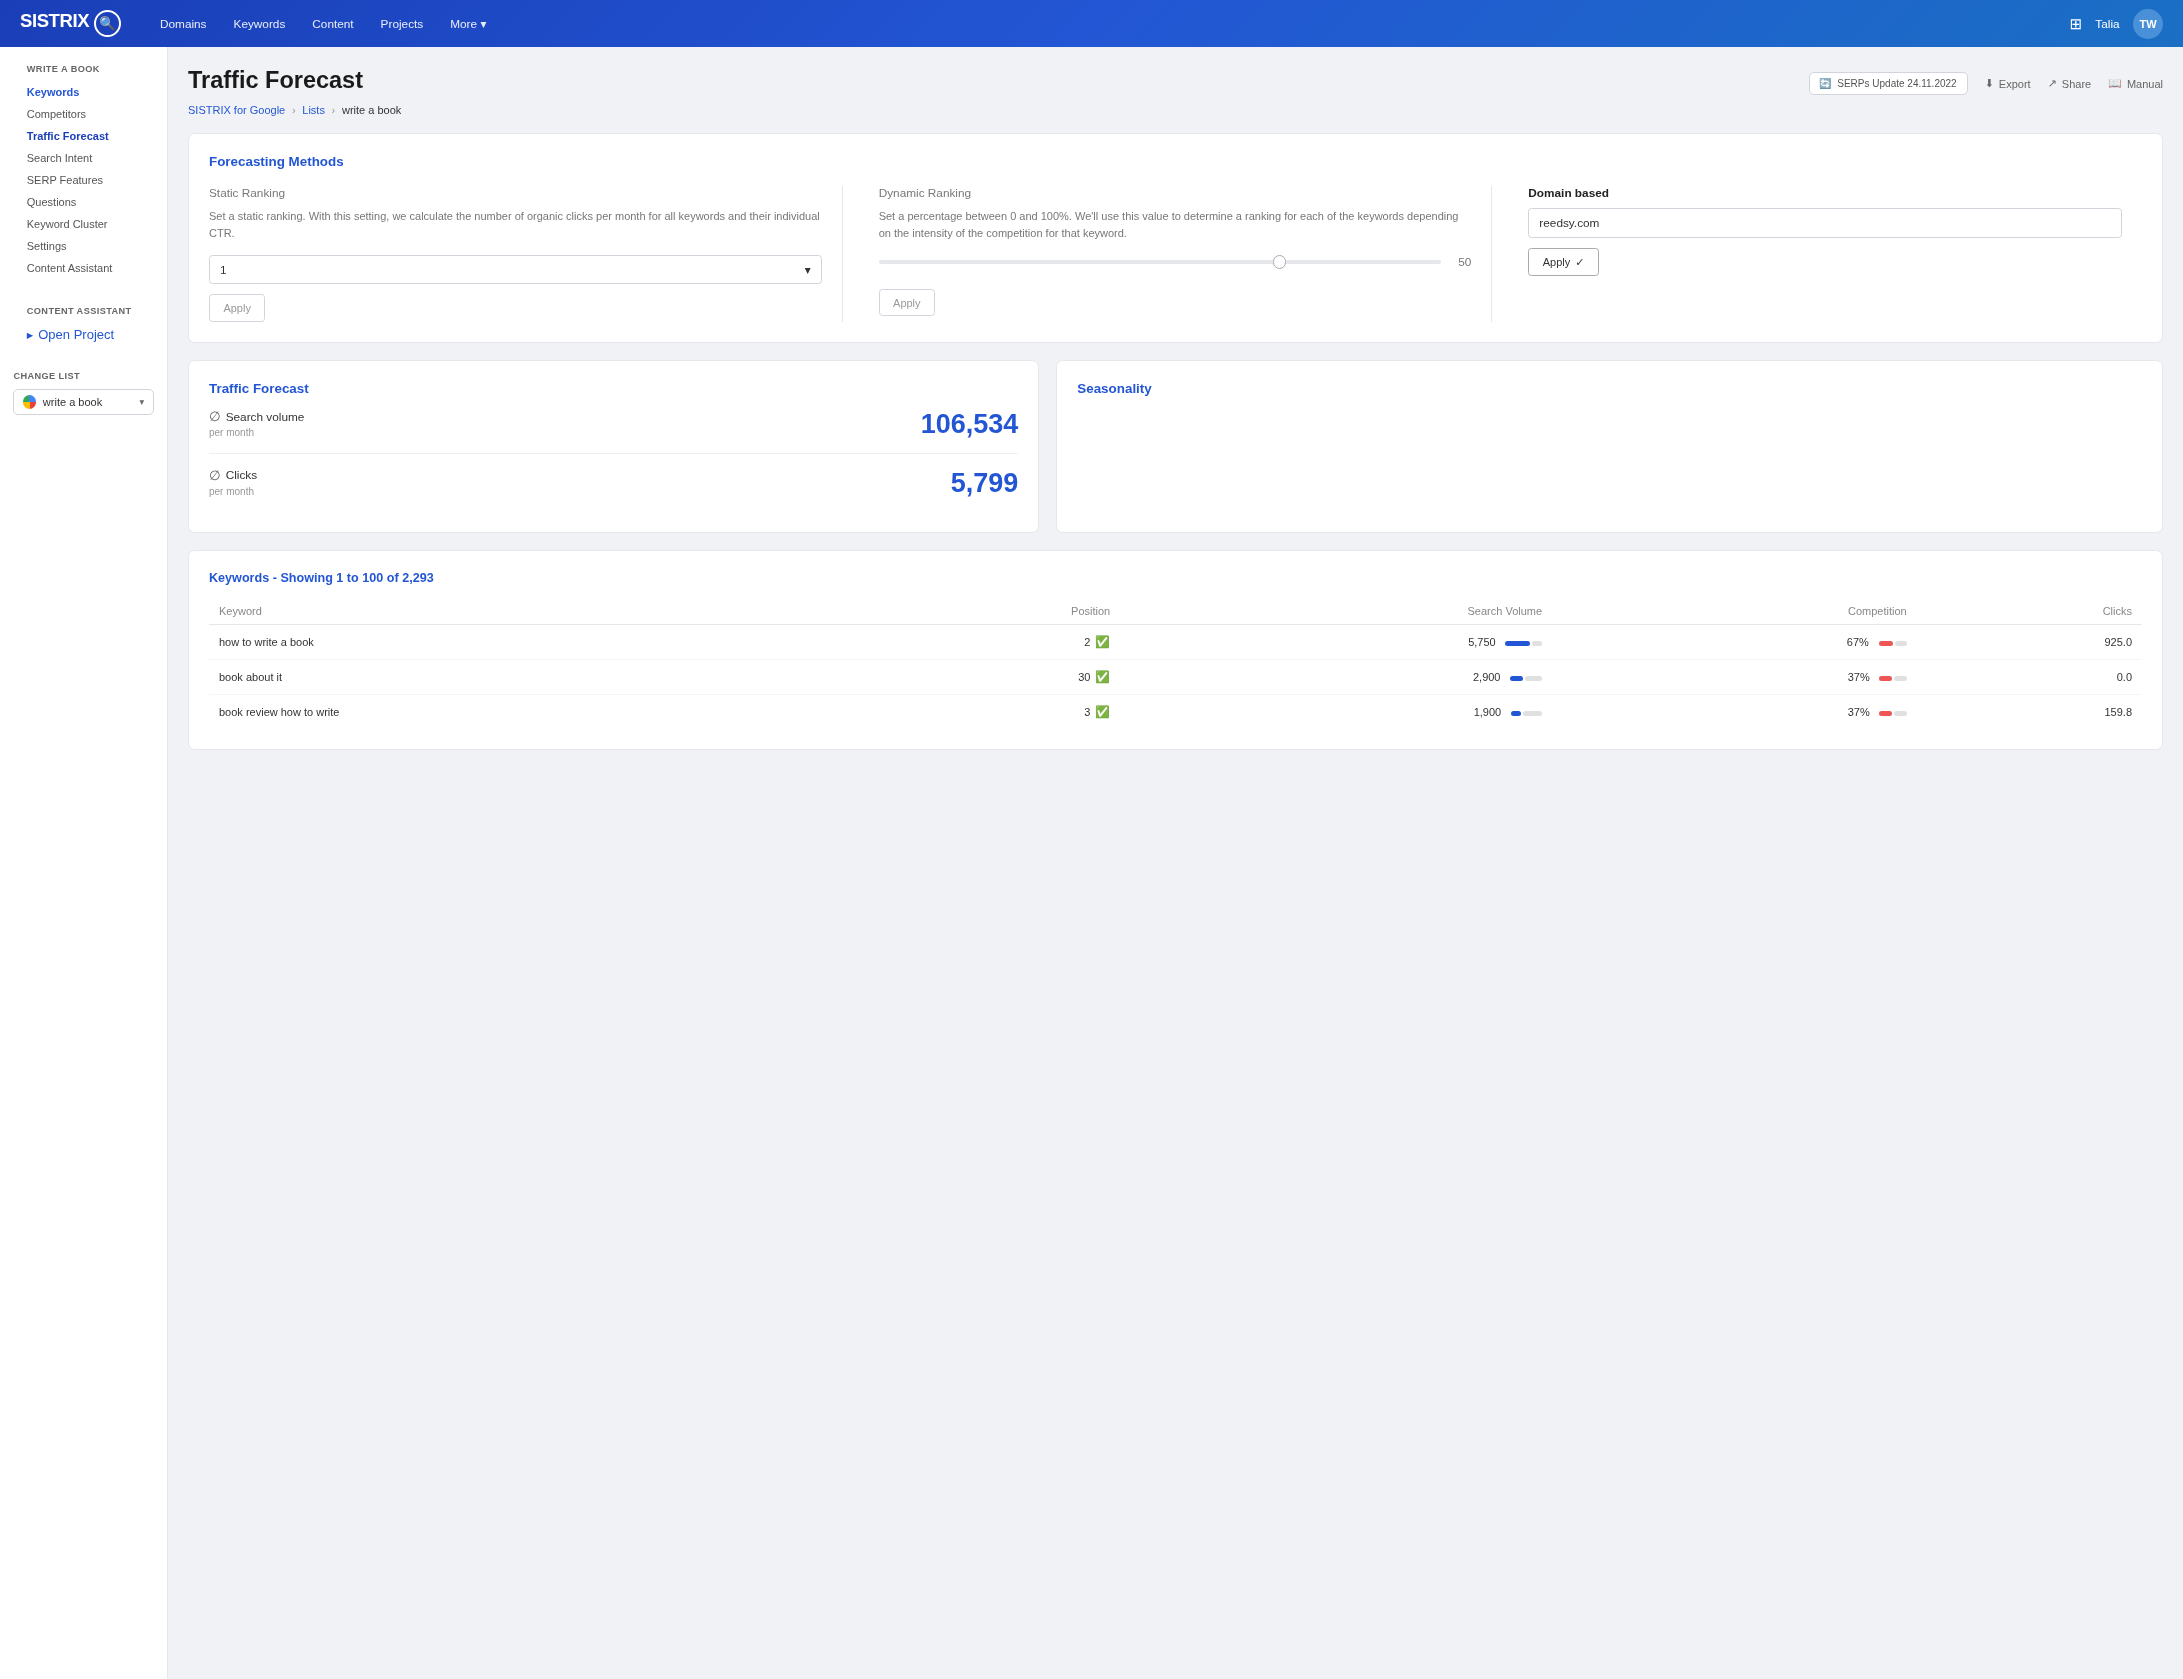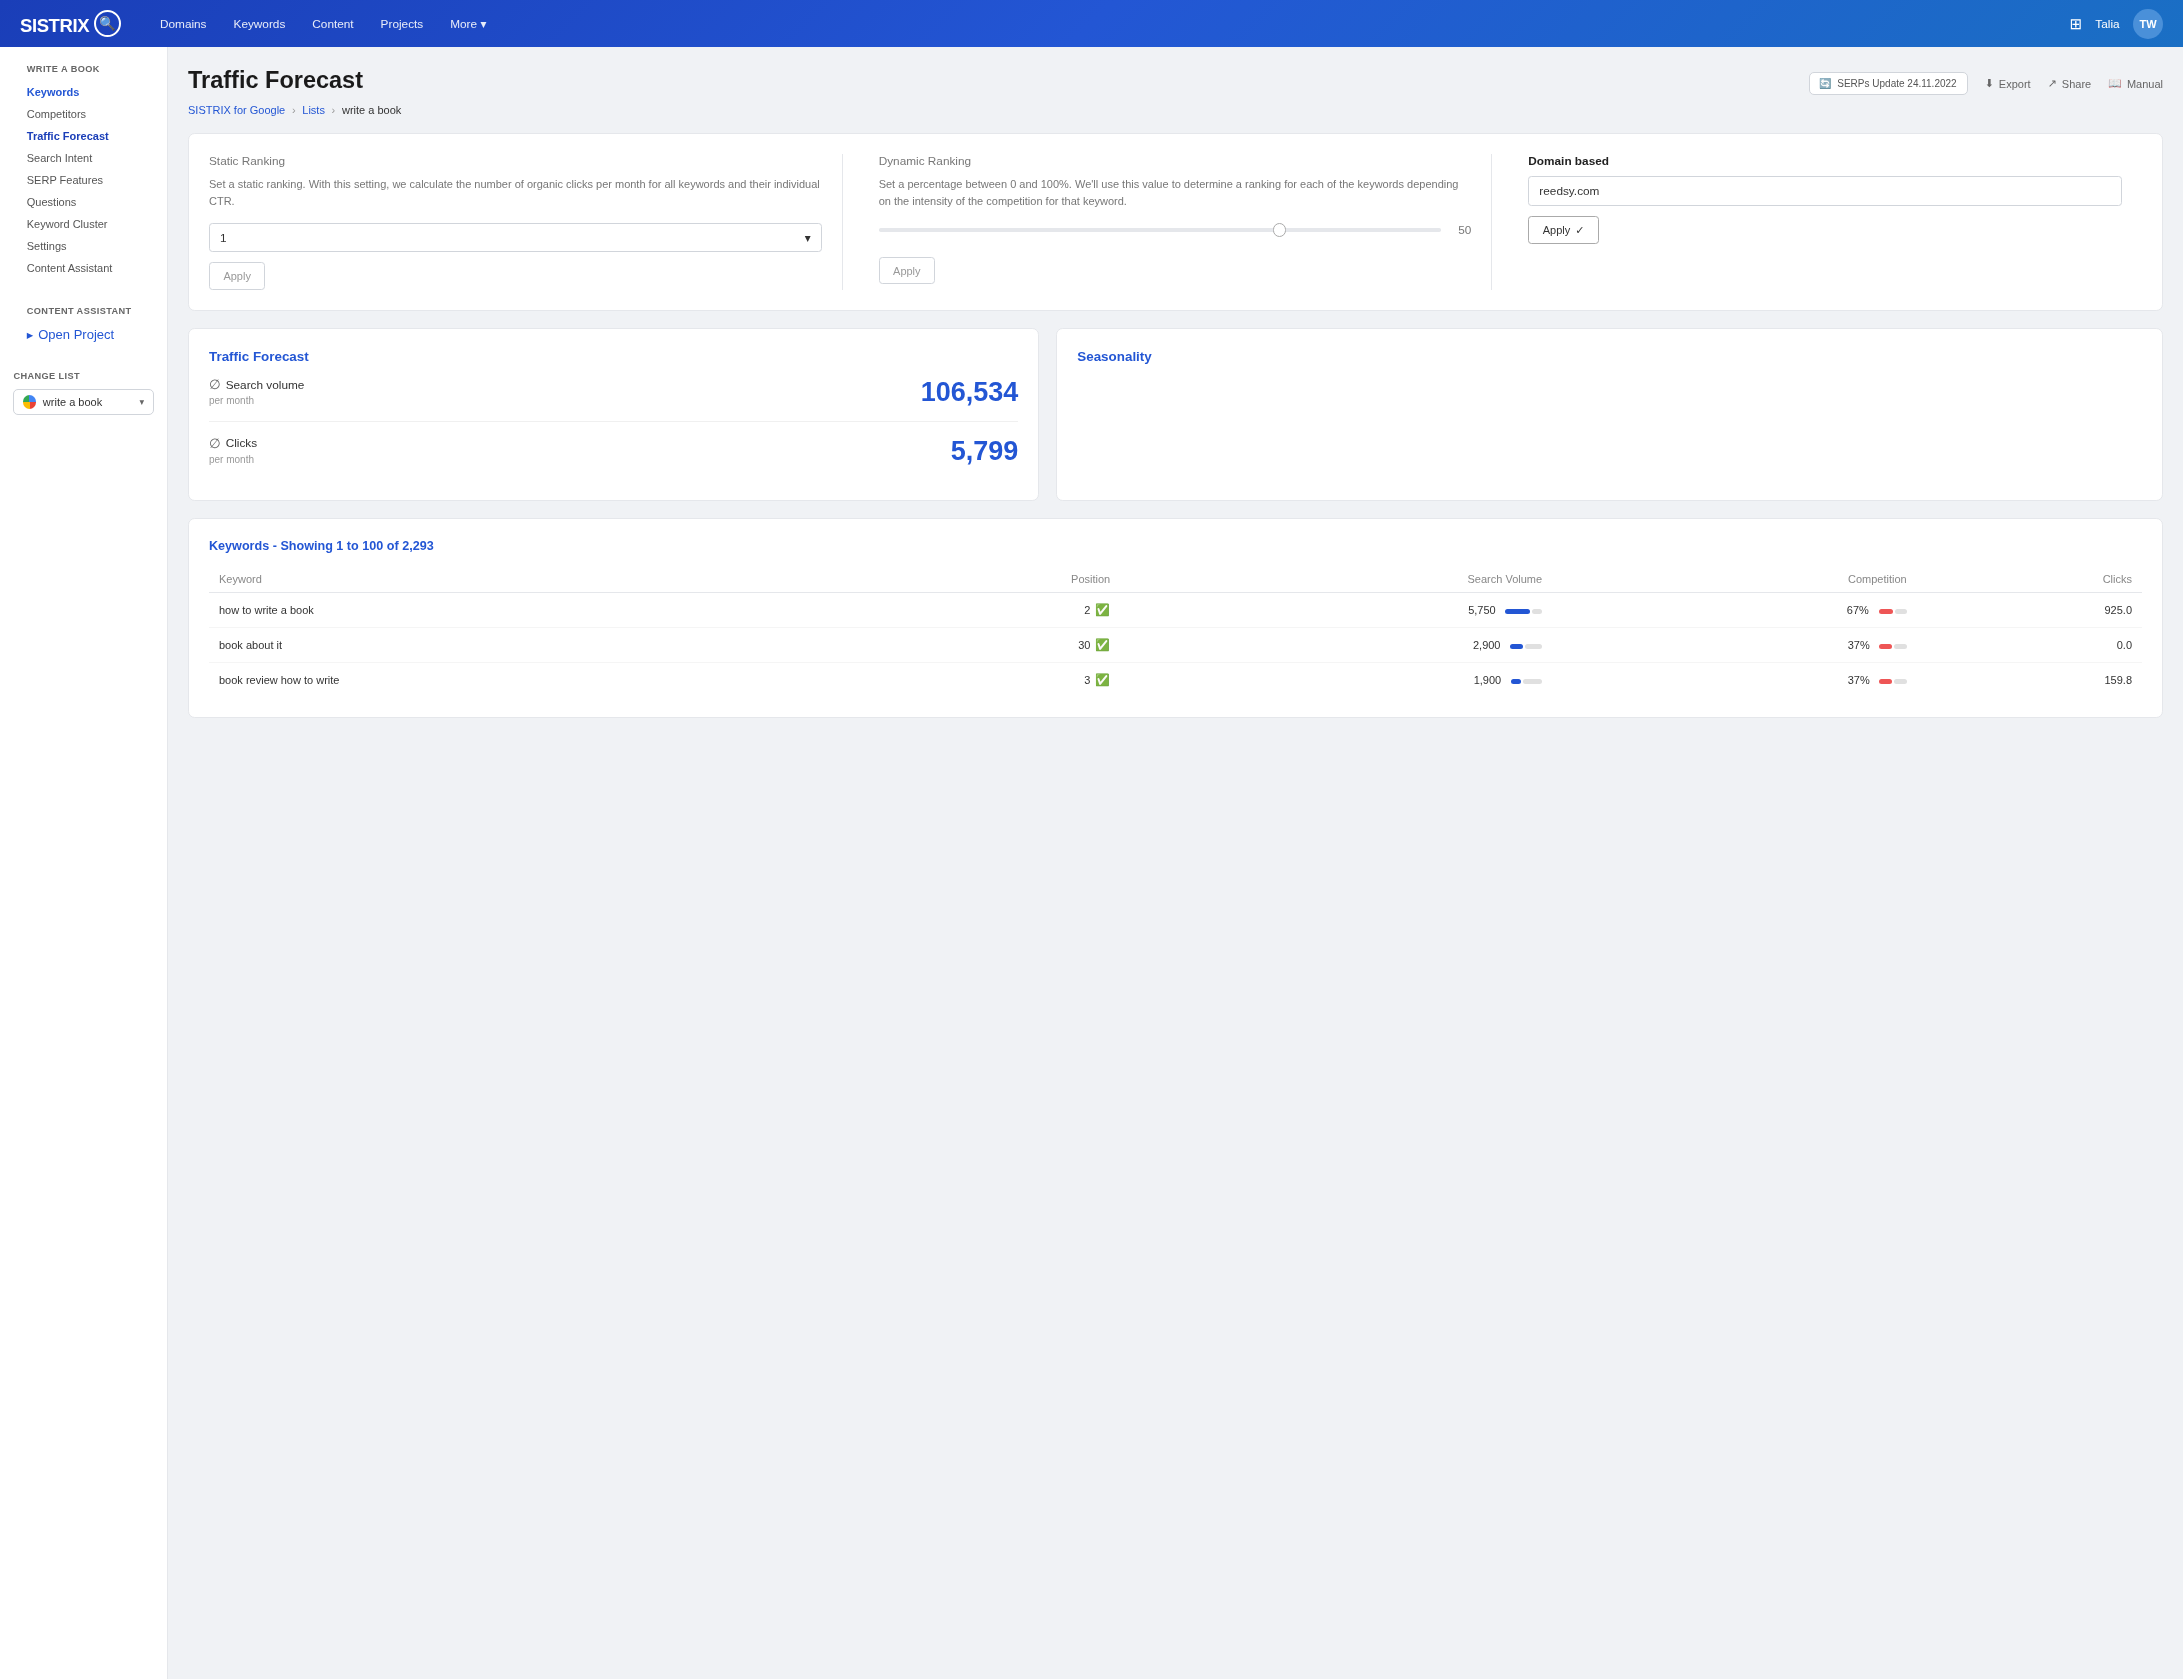--- a/index.html
+++ b/index.html
@@ -1,20 +1,20 @@
 <!DOCTYPE html>
 <html style="font-size:13.4px"><head>
   <meta charset="utf-8">
   <style>
     * { box-sizing: border-box; margin: 0; padding: 0; }
     body { font-family: -apple-system, BlinkMacSystemFont, 'Segoe UI', Arial, sans-serif; background: #f0f2f5; font-size: 11.8px; color: #333; }
 
     
     .header { background: linear-gradient(135deg, #1a3eb8 0%, #2356d4 50%, #1a6fc4 100%); display: flex; align-items: center; padding: 0 20px; height: 47px; }
-    .logo { display: flex; align-items: flex-end; gap: 5px; margin-right: 27px; }
+    .logo { display: flex; align-items: flex-start; gap: 5px; margin-right: 27px; }
     .logo-text { color: white; font-size: 18.5px; font-weight: 700; letter-spacing: -0.4px; }
     .logo-icon { width: 27px; height: 27px; border: 2.5px solid white; border-radius: 50%; display: flex; align-items: center; justify-content: center; }
     .logo-search { color: white; font-size: 13.4px; font-weight: bold; }
     .nav { display: flex; gap: 3.4px; flex: 1; }
     .nav-item { color: rgba(255,255,255,0.9); padding: 6.7px 11.8px; border-radius: 3.4px; cursor: pointer; font-size: 11.8px; font-weight: 500; display: flex; align-items: center; gap: 3.4px; }
     .header-right { display: flex; align-items: center; gap: 13.4px; }
     .grid-icon { color: white; font-size: 15px; cursor: pointer; }
     .user-name { color: white; font-size: 11.8px; font-weight: 500; }
     .avatar { width: 30px; height: 30px; background: #4a90d9; border-radius: 50%; display: flex; align-items: center; justify-content: center; color: white; font-size: 11px; font-weight: 700; cursor: pointer; }
 
@@ -189,20 +189,21 @@
     </div>
     <div class="breadcrumb" style="margin-bottom:17px;">
       <span class="breadcrumb-link">SISTRIX for Google</span>
       <span class="breadcrumb-separator">›</span>
       <span class="breadcrumb-link">Lists</span>
       <span class="breadcrumb-separator">›</span>
       <span class="breadcrumb-current">write a book</span>
     </div>
 
     <div class="card">
+      <div class="card-title">Forecasting Methods</div>
       <div class="methods-grid">
 
         <div class="method-col">
           <div class="method-title">Static Ranking</div>
           <div class="method-desc">Set a static ranking. With this setting, we calculate the number of organic clicks per month for all keywords and their individual CTR.</div>
           <div class="method-select">
             <span>1</span>
             <span>▾</span>
           </div>
           <div style="height:10px;"></div>

